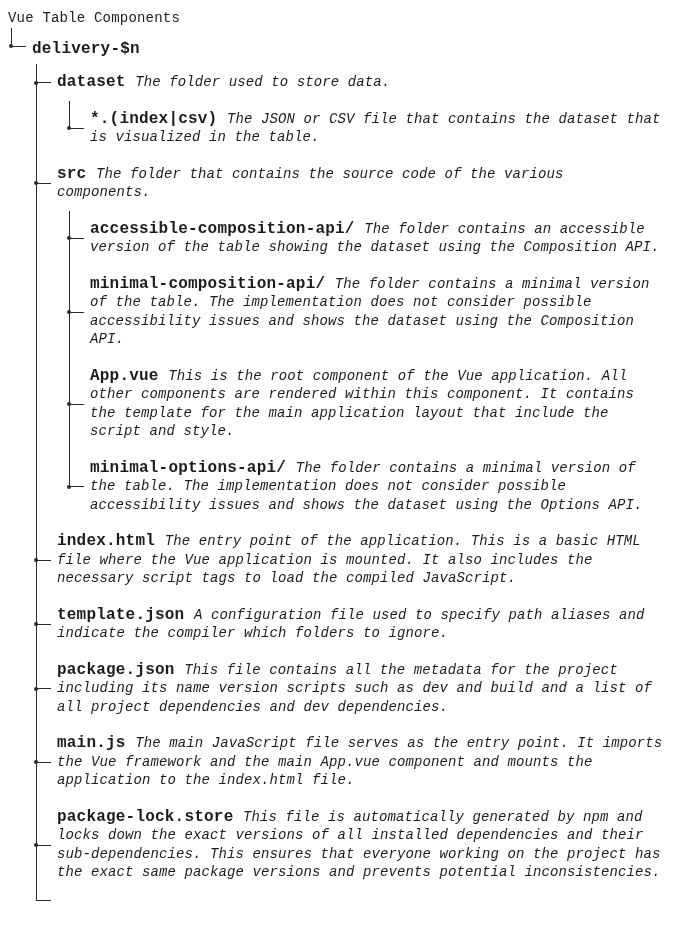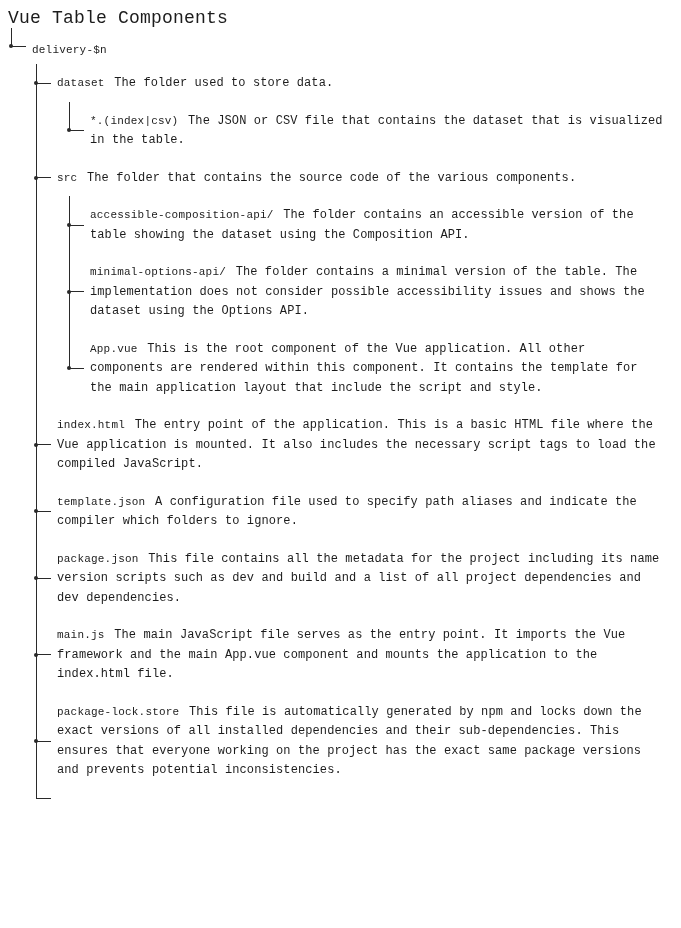--- a/index.html
+++ b/index.html
@@ -10,21 +10,21 @@
   }
   .page {
     width: 681px;
     min-height: 928px;
     box-sizing: border-box;
     padding: 8px 16px 12px 8px;
     font-family: "Liberation Mono", "DejaVu Sans Mono", monospace;
     background: #ffffff;
   }
   .title {
-    font-size: 18px;
+    font-size: 14px;
     line-height: 20px;
     letter-spacing: 0.2px;
   }
   ul.branch {
     list-style: none;
     margin: 0;
     padding: 0;
   }
   ul.lvl0 { margin-left: 3px; }
   ul.lvl1 { margin-left: 4px; }
@@ -74,27 +74,29 @@
   .dot {
     position: absolute;
     left: -22.8px;
     top: calc(50% - 1.6px);
     width: 4px;
     height: 4px;
     border-radius: 50%;
     background: #2a2a2a;
   }
   .name {
-    font-size: 11px;
+    font-size: 16px;
     letter-spacing: 0.2px;
+    font-weight: bold;
   }
   .desc {
-    font-size: 12px;
+    font-size: 14px;
     line-height: 18.5px;
     letter-spacing: 0.1px;
+    font-style: italic;
   }
 </style>
 </head>
 <body>
 
 <div class="page">
 
   <div class="title">Vue Table Components</div>
 
   <ul class="branch lvl0">
@@ -133,29 +135,36 @@
             <li>
               <div class="node">
                 <span class="dot"></span>
                 <span class="name">accessible-composition-api/</span>
                 <span class="desc">The folder contains an accessible version of the table showing the dataset using the Composition API.</span>
               </div>
             </li>
             <li>
               <div class="node">
                 <span class="dot"></span>
+                <span class="name">minimal-composition-api/</span>
+                <span class="desc">The folder contains a minimal version of the table.  The implementation does not consider possible accessibility issues and shows the dataset using the Composition API.</span>
+              </div>
+            </li>
+            <li>
+              <div class="node">
+                <span class="dot"></span>
+                <span class="name">App.vue</span>
+                <span class="desc">This is the root component of the Vue application.  All other components are rendered within this component.  It contains the template for the main application layout that include the script and style.</span>
+              </div>
+            </li>
+            <li>
+              <div class="node">
+                <span class="dot"></span>
                 <span class="name">minimal-options-api/</span>
                 <span class="desc">The folder contains a minimal version of the table.  The implementation does not consider possible accessibility issues and shows the dataset using the Options API.</span>
-              </div>
-            </li>
-            <li>
-              <div class="node">
-                <span class="dot"></span>
-                <span class="name">App.vue</span>
-                <span class="desc">This is the root component of the Vue application.  All other components are rendered within this component.  It contains the template for the main application layout that include the script and style.</span>
               </div>
             </li>
           </ul>
         </li>
 
         <li>
           <div class="node">
             <span class="dot"></span>
             <span class="name">index.html</span>
             <span class="desc">The entry point of the application.  This is a basic HTML file where the Vue application is mounted.  It also includes the necessary script tags to load the compiled JavaScript.</span>

